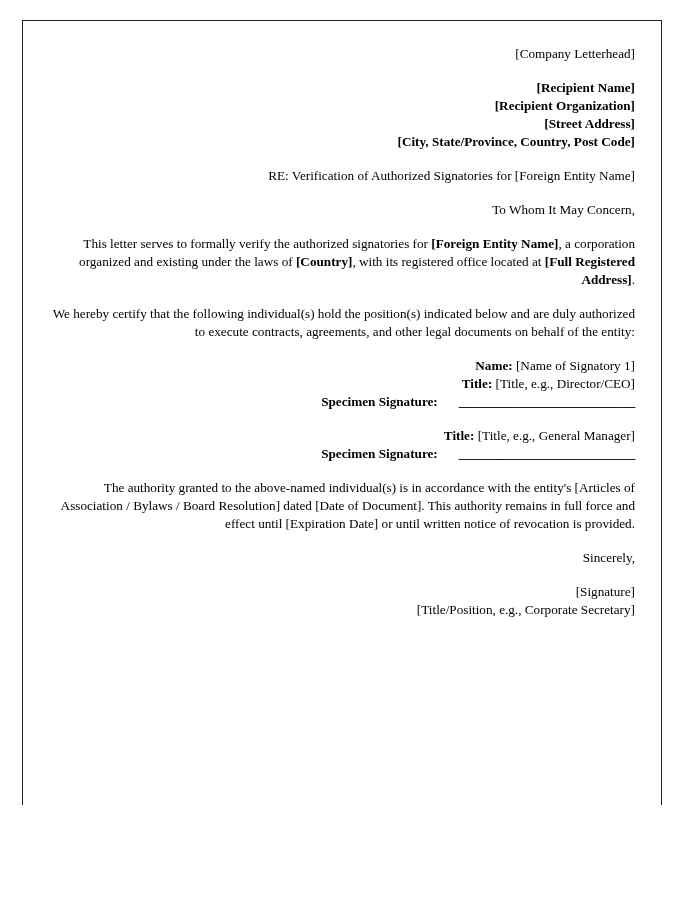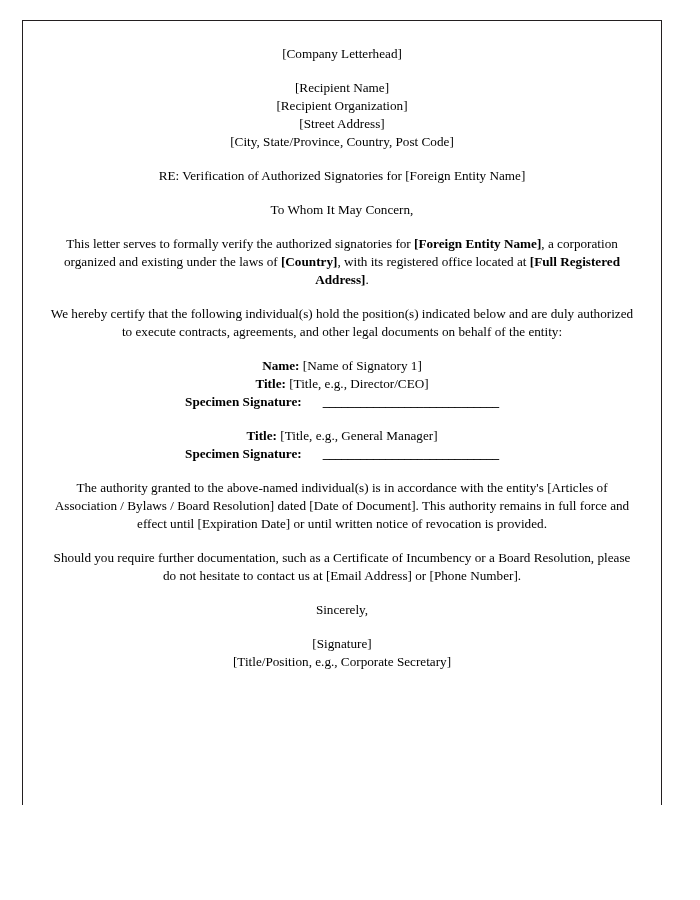--- a/index.html
+++ b/index.html
@@ -27,38 +27,39 @@
     border-bottom: none;
     background: #ffffff;
   }
   .letter-body {
     position: absolute;
     left: 26px;
     top: 24px;
     width: 586px;
     font-size: 13.2px;
     line-height: 18px;
-    text-align: center;
+    text-align: right;
   }
   .block {
     margin: 0 0 16px 0;
   }
   .block.tight {
     margin-bottom: 15px;
   }
   .line {
     display: block;
     white-space: pre-wrap;
   }
   .para {
     margin: 0 0 16px 0;
     white-space: normal;
   }
   .addr-block {
     margin: 0 0 16px 0;
+    font-weight: bold;
   }
   b, .bold {
     font-weight: bold;
   }
   .sig-group {
     margin: 0 0 16px 0;
   }
   .sig-line-text {
     letter-spacing: -0.3px;
     margin-left: 15px;
@@ -100,21 +101,20 @@
       <span class="line"><b>Specimen Signature:</b><b class="sig-line-text">  ____________________________</b></span>
     </div>
 
     <div class="sig-group">
       <span class="line"><b>Title:</b><span> [Title, e.g., General Manager]</span></span>
       <span class="line"><b>Specimen Signature:</b><b class="sig-line-text">  ____________________________</b></span>
     </div>
 
     <p class="para">The authority granted to the above-named individual(s) is in accordance with the entity's [Articles of Association / Bylaws / Board Resolution] dated [Date of Document]. This authority remains in full force and effect until [Expiration Date] or until written notice of revocation is provided.</p>
 
-    <p class="para">Should you require further documentation, such as a Certificate of Incumbency or a Board Resolution, please do not hesitate to contact us at [Email Address] or [Phone Number].</p>
 
     <div class="block">
       <span class="line">Sincerely,</span>
     </div>
 
     <div class="block tight">
       <span class="line">[Signature]</span>
       <span class="line">[Title/Position, e.g., Corporate Secretary]</span>
     </div>
 

